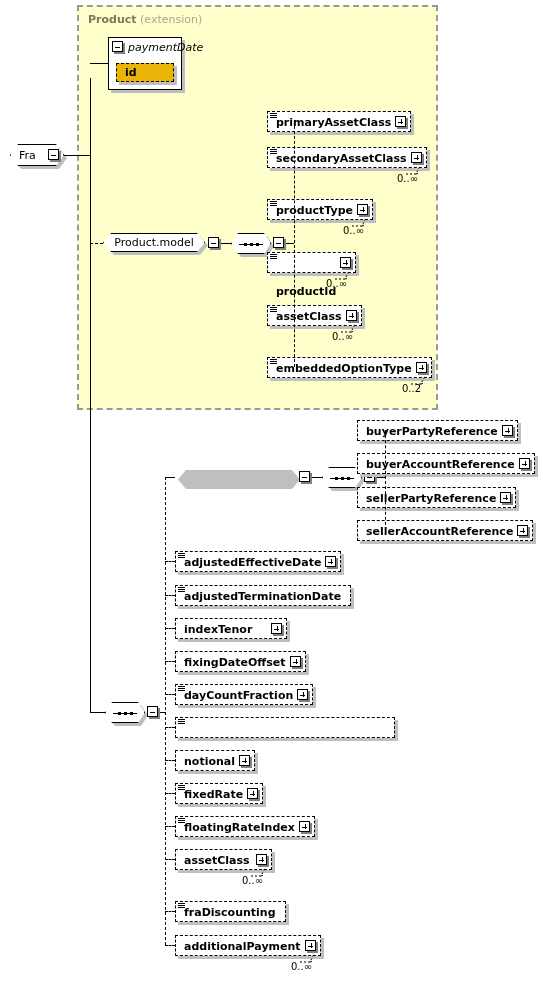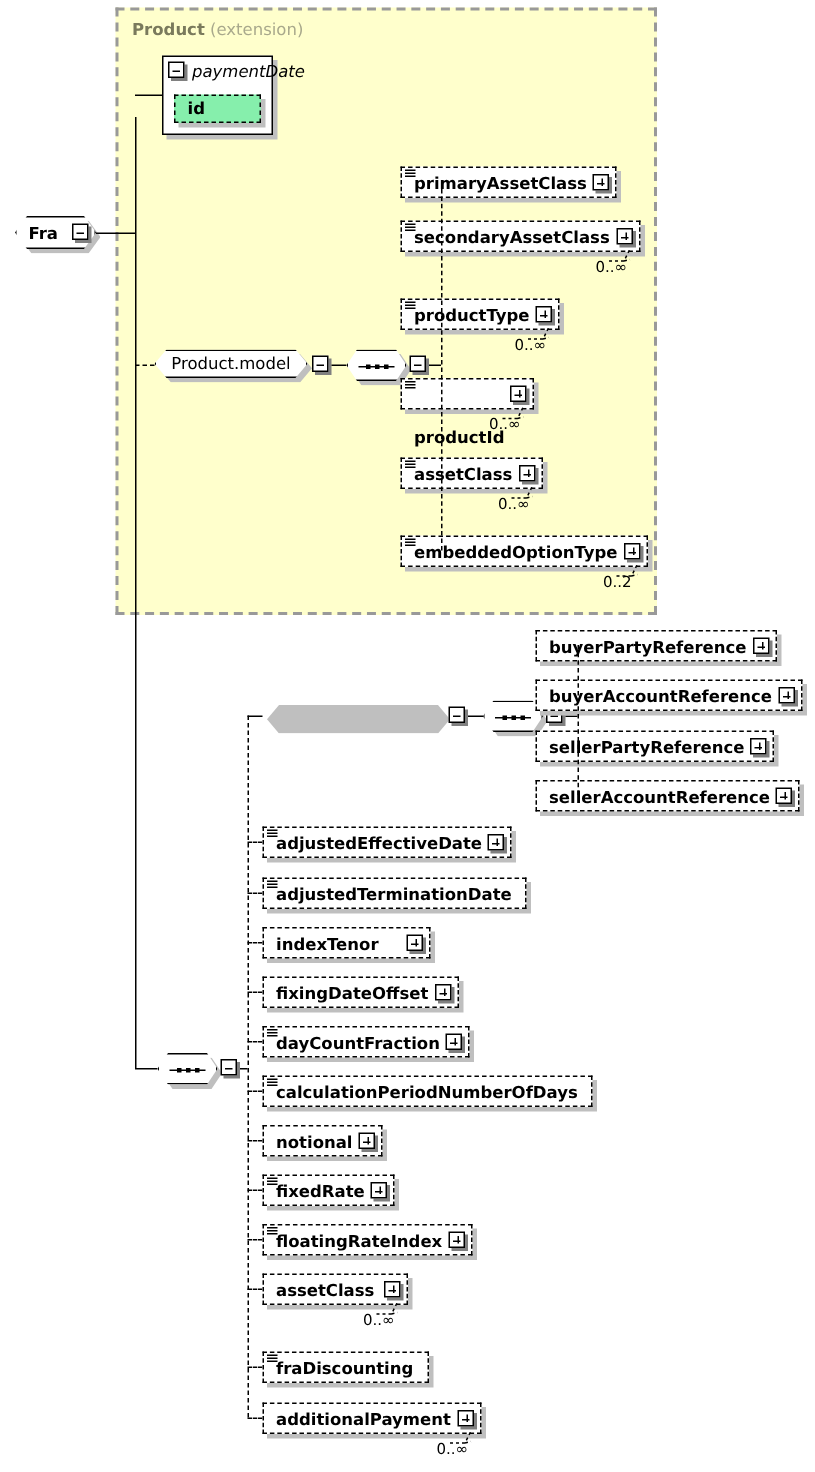--- a/index.html
+++ b/index.html
@@ -75,21 +75,21 @@
 
   
   .attrbox{
     position:absolute;background:#ffffff;border:1px solid #000;box-sizing:border-box;
   }
   .attrbox-shadow{position:absolute;background:#bfbfbf;}
   .attr-title{
     position:absolute;font-size:11px;font-style:italic;color:#000;white-space:nowrap;
   }
   .attr-item{
-    position:absolute;box-sizing:border-box;border:1px dashed #000;background:#86efac;
+    position:absolute;box-sizing:border-box;border:1px dashed #000;background:#eab308;
     font-size:11px;font-weight:bold;color:#000;
     display:flex;align-items:center;padding-left:8px;
   }
   .attr-item-shadow{position:absolute;background:#bfbfbf;}
 
   
   .seq{position:absolute;}
   .seq .body{
     position:absolute;left:0;top:0;width:100%;height:100%;
     background:#fff;border:1px solid #000;box-sizing:border-box;
@@ -105,21 +105,21 @@
   .seq .dot{position:absolute;width:3px;height:3px;background:#000;top:50%;margin-top:-1px;}
 </style>
 </head>
 <body>
 
 <div id="canvas">
     <div class="ext-panel" style="left: 77px; top: 5px; width: 361px; height: 405px;"></div>
     <div class="ext-title" style="left: 88px; top: 13px;"><span class="nm">Product</span> <span class="kind">(extension)</span></div>
     <div class="oct-shadow" style="left: 13px; top: 147px; width: 54px; height: 22px;"></div>
     <div class="oct" style="left: 10px; top: 144px; width: 54px; height: 22px; justify-content: flex-start;">
-      <span class="oct-lbl" style="font-weight: bold; padding-left: 8px;">Fra</span>
+      <span class="oct-lbl" style="font-weight: normal; padding-left: 8px;">Fra</span>
     </div>
     <div class="tog-shadow" style="left: 50px; top: 151px; width: 11px; height: 11px;"></div>
     <div class="tog" style="left: 48px; top: 149px; width: 11px; height: 11px;">
       <div class="hbar"></div>
     </div>
     <div class="ln h" style="left: 64px; top: 155px; width: 26px;"></div>
     <div class="ln v" style="left: 90px; top: 78px; height: 634px;"></div>
     <div class="attrbox-shadow" style="left: 111px; top: 40px; width: 74px; height: 53px;"></div>
     <div class="attrbox" style="left: 108px; top: 37px; width: 74px; height: 53px;"></div>
     <div class="tog-shadow" style="left: 114px; top: 43px; width: 11px; height: 11px;"></div>
@@ -390,21 +390,20 @@
       <div class="vbar"></div>
     </div>
     <div class="dln h" style="left: 165px; top: 727px; width: 10px;"></div>
     <div class="ebox-shadow" style="left: 178px; top: 720px; width: 220px; height: 21px;"></div>
     <div class="ebox dashed" style="left: 175px; top: 717px; width: 220px; height: 21px;"></div>
     <div class="triglyph" style="left: 178px; top: 719px;">
       <i></i>
       <i></i>
       <i></i>
     </div>
-    <div class="ebox-lbl" style="left: 184px; top: 723px;">calculationPeriodNumberOfDays</div>
     <div class="dln h" style="left: 165px; top: 760px; width: 10px;"></div>
     <div class="ebox-shadow" style="left: 178px; top: 753px; width: 80px; height: 21px;"></div>
     <div class="ebox dashed" style="left: 175px; top: 750px; width: 80px; height: 21px;"></div>
     <div class="ebox-lbl" style="left: 184px; top: 756px;">notional</div>
     <div class="tog-shadow" style="left: 241px; top: 757px; width: 11px; height: 11px;"></div>
     <div class="tog" style="left: 239px; top: 755px; width: 11px; height: 11px;">
       <div class="hbar"></div>
       <div class="vbar"></div>
     </div>
     <div class="dln h" style="left: 165px; top: 793px; width: 10px;"></div>

